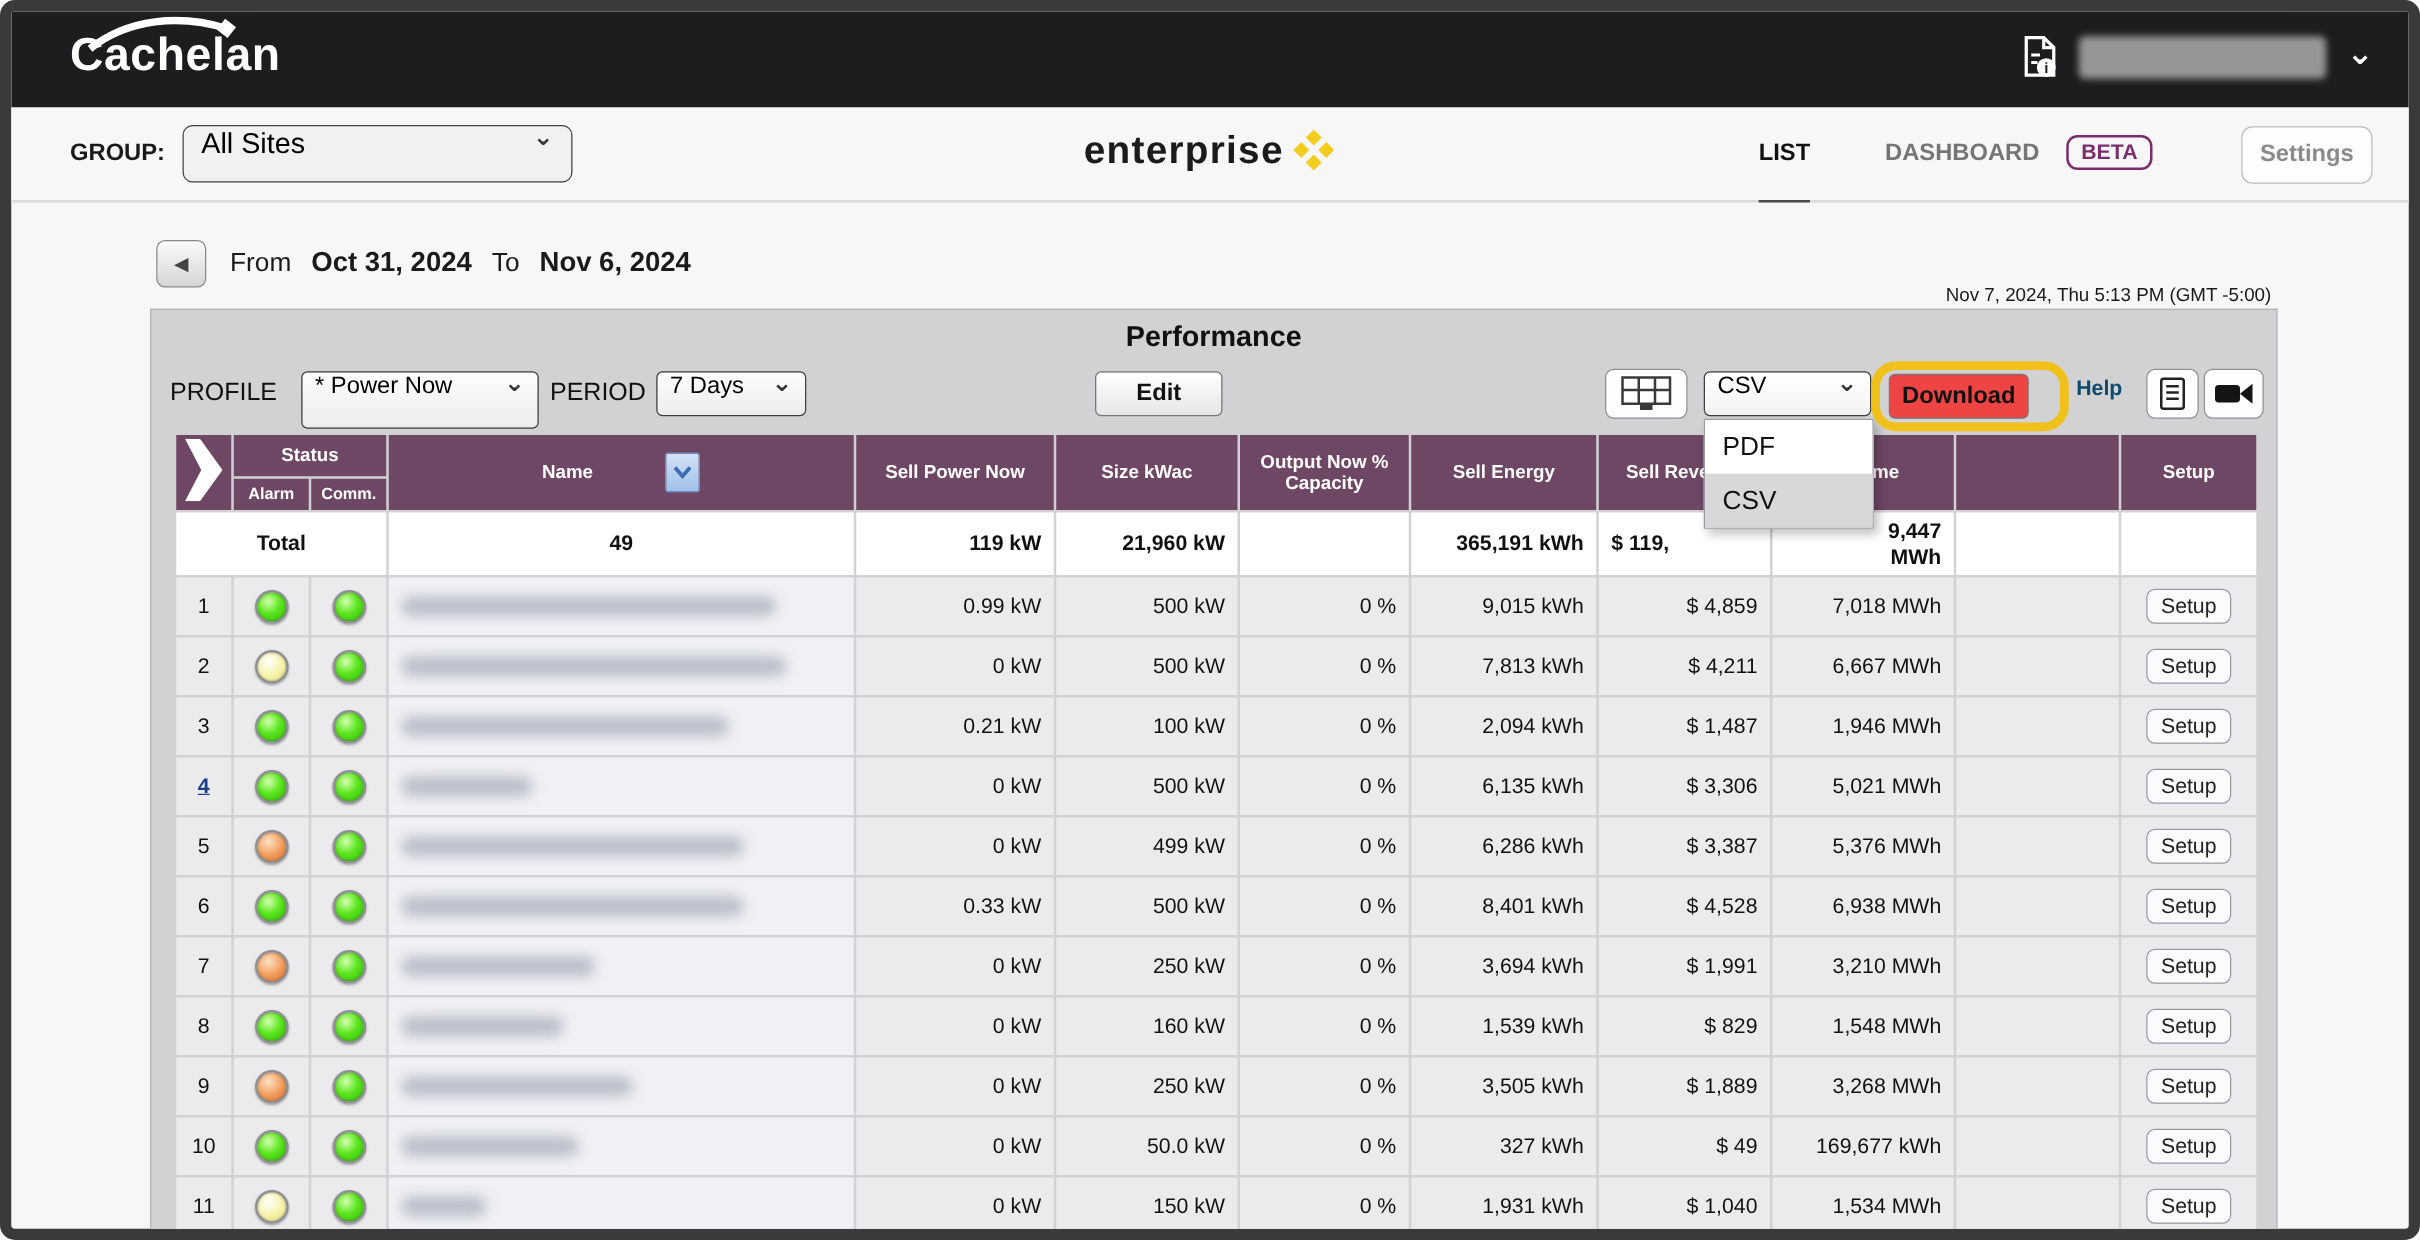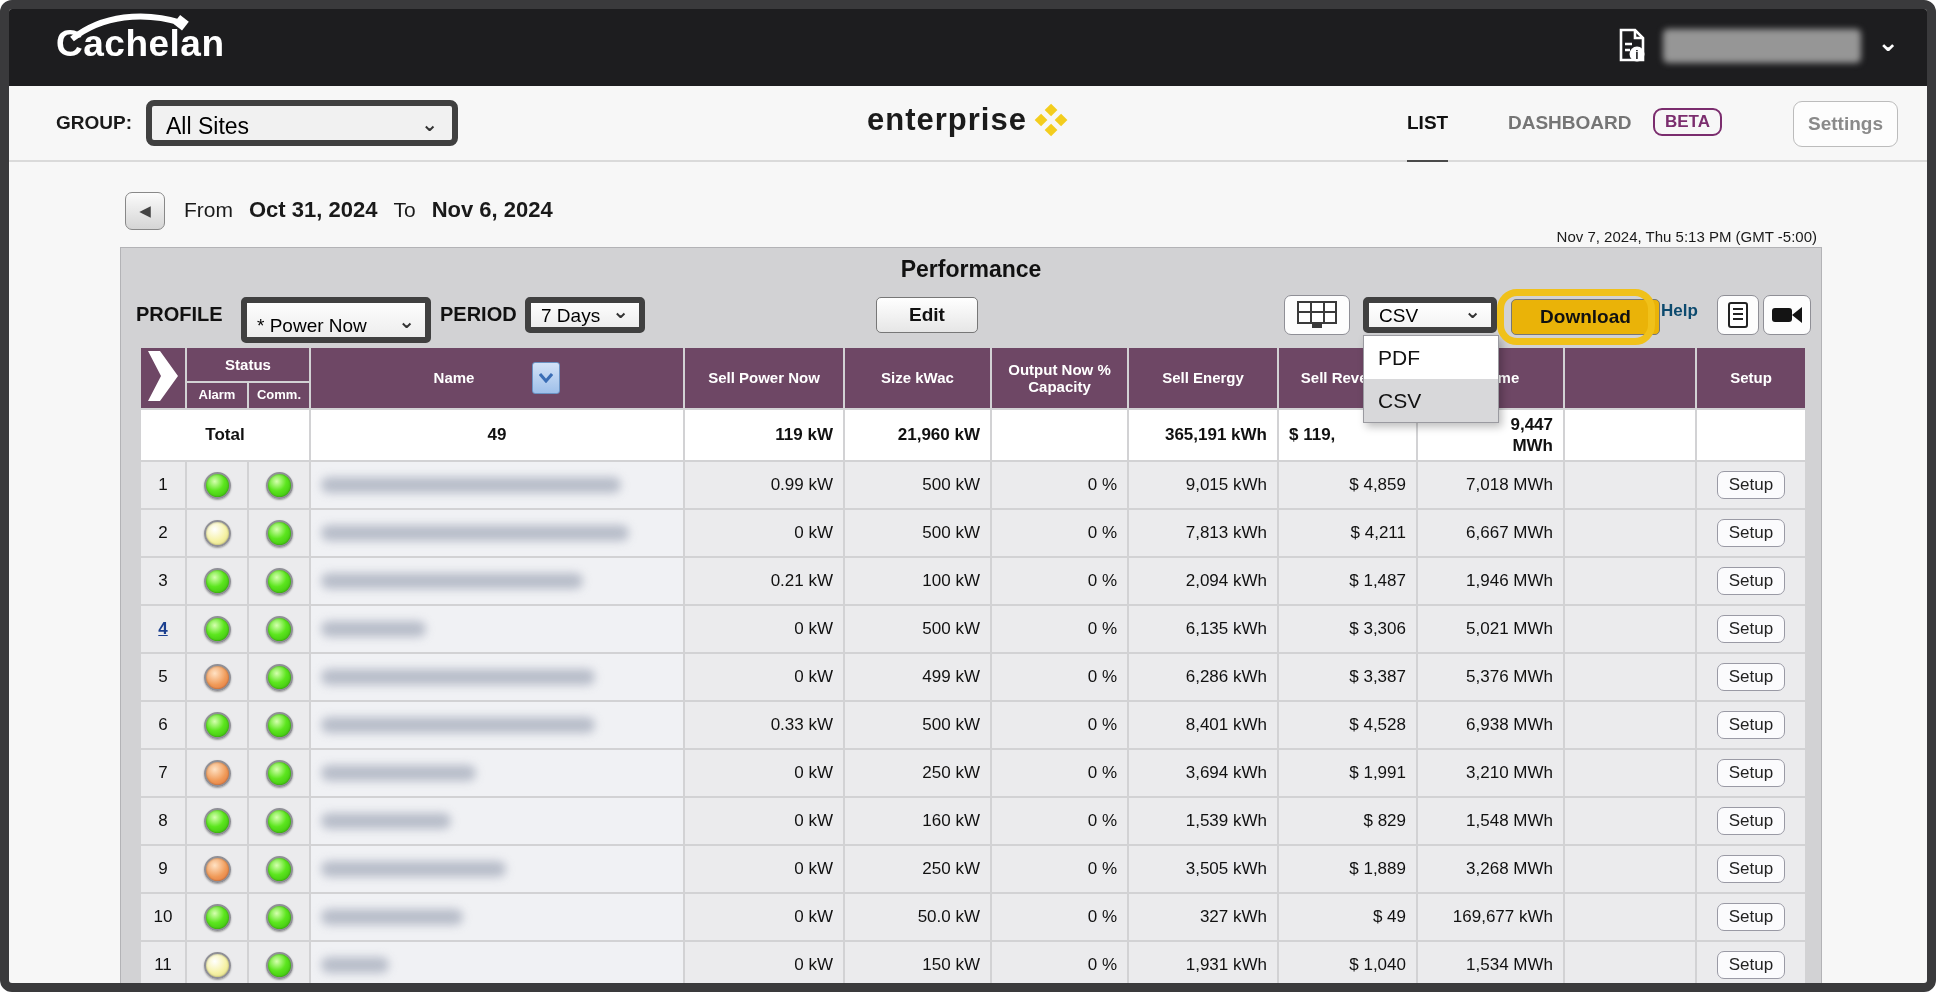--- a/index.html
+++ b/index.html
@@ -12,50 +12,50 @@
   .logo .swoosh{position:absolute;left:8px;top:-10px;}
   .logo .word{font-size:37px;font-weight:bold;letter-spacing:0.5px;}
   .top-right{position:absolute;right:28px;top:18px;display:flex;align-items:center;gap:16px;}
   .user-blur{width:198px;height:34px;border-radius:5px;background:#969696;filter:blur(3px);}
   .top-chevron{color:#fff;font-size:26px;font-weight:bold;line-height:20px;transform:translateY(-4px);}
 
   
   .navbar{position:absolute;left:0;top:77px;width:100%;height:74px;background:#f7f7f7;border-bottom:2px solid #dadada;}
   .group{position:absolute;left:47px;top:0;height:100%;display:flex;align-items:center;gap:14px;}
   .group-label{font-weight:bold;font-size:19px;color:#1a1a1a;}
-  .sel{display:flex;align-items:flex-end;justify-content:space-between;background:linear-gradient(#fdfdfd,#ededed);border:6px solid #404040;border-radius:5px;box-sizing:border-box;cursor:default;}
+  .sel{display:flex;align-items:flex-start;justify-content:space-between;background:linear-gradient(#fdfdfd,#ededed);border:1px solid #404040;border-radius:5px;box-sizing:border-box;cursor:default;}
   .sel .chev{font-size:20px;font-weight:bold;color:#333;transform:translateY(-4px);}
   .sel-group{width:312px;height:46px;border-radius:8px;font-size:23px;padding:0 14px;background:#f1f1f1;}
   .brand{position:absolute;left:50%;transform:translateX(-50%);top:16px;display:flex;align-items:center;gap:6px;}
   .brand-word{font-size:31px;font-weight:bold;color:#1b1b1b;letter-spacing:1px;}
   .nav-right{position:absolute;right:0;top:0;height:100%;width:520px;}
   .tab{position:absolute;font-size:19px;font-weight:bold;top:26px;}
   .tab-list{left:0px;color:#111;padding-bottom:26px;border-bottom:2px solid #4a4a4a;}
   .tab-dash{left:101px;color:#757575;}
   .beta{position:absolute;left:246px;top:22px;border:2px solid #7b2d6e;color:#7b2d6e;font-weight:bold;font-size:17px;border-radius:9px;padding:2px 10px;}
   .settings-btn{position:absolute;right:29px;top:15px;width:103px;height:44px;background:#fdfdfd;border:1px solid #bcbcbc;border-radius:9px;color:#8a8a8a;font-weight:bold;font-size:19px;display:flex;align-items:center;justify-content:center;}
 
   
   .back-btn{position:absolute;left:116px;top:183px;width:38px;height:36px;background:linear-gradient(#fbfbfb,#d5d5d5);border:1px solid #888;border-radius:7px;color:#444;font-size:15px;display:flex;align-items:center;justify-content:center;}
   .daterow{position:absolute;left:175px;top:188px;display:flex;gap:16px;align-items:baseline;font-size:21px;color:#1a1a1a;}
   .daterow b{font-size:22px;}
   .timestamp{position:absolute;top:219px;right:110px;font-size:15px;color:#1a1a1a;}
 
   
   .panel{position:absolute;left:111px;top:238px;width:1700px;bottom:0;background:#d2d2d4;border:1px solid #b3b3b6;border-bottom:none;}
   .panel-title{position:absolute;left:0;top:8px;width:100%;text-align:center;font-size:23px;font-weight:bold;color:#111;}
-  .lbl{position:absolute;font-size:20px;font-weight:bold;color:#111;top:55px;}
+  .lbl{position:absolute;font-size:20px;font-weight:normal;color:#111;top:55px;}
   .sel-profile{position:absolute;left:120px;top:49px;width:190px;height:46px;font-size:19px;padding:0 10px;}
   .sel-period{position:absolute;left:404px;top:49px;width:120px;height:36px;font-size:19px;padding:0 10px;}
   .btn{background:linear-gradient(#ffffff,#e6e6e6);border:1px solid #777;border-radius:5px;font-weight:bold;font-size:19px;color:#111;display:flex;align-items:center;justify-content:center;box-sizing:border-box;}
   .edit-btn{position:absolute;left:755px;top:49px;width:102px;height:36px;}
   .icon-btn{position:absolute;background:#fdfdfd;border:1px solid #8f8f96;border-radius:7px;display:flex;align-items:center;justify-content:center;box-sizing:border-box;}
   .grid-btn{left:1163px;top:47px;width:66px;height:40px;}
   .sel-export{position:absolute;left:1242px;top:49px;width:134px;height:36px;font-size:19px;padding:0 10px;background:linear-gradient(#fff,#f3f3f3);}
-  .dl-btn{position:absolute;left:1390px;top:51px;width:149px;height:36px;background:#eab308;}
+  .dl-btn{position:absolute;left:1390px;top:51px;width:112px;height:36px;background:#ef4444;}
   .dl-ring{position:absolute;left:1376px;top:41px;width:158px;height:56px;border:7px solid #f0c11a;border-radius:20px;box-sizing:border-box;pointer-events:none;z-index:30;}
   .help-lbl{position:absolute;left:1540px;top:53px;font-size:17px;font-weight:bold;color:#0c4a6e;}
   .docicon-btn{left:1596px;top:47px;width:42px;height:40px;}
   .vidicon-btn{left:1642px;top:47px;width:48px;height:40px;}
 
   
   .export-menu{position:absolute;left:1242px;top:87px;width:134px;background:#fff;border:1px solid #9a9aa0;box-shadow:3px 4px 8px rgba(0,0,0,.25);z-index:20;text-align:right;}
   .menu-item{height:43px;display:flex;align-items:center;padding:0 14px;font-size:21px;color:#111;}
   .menu-item.selected{background:#d8d8da;}
 

